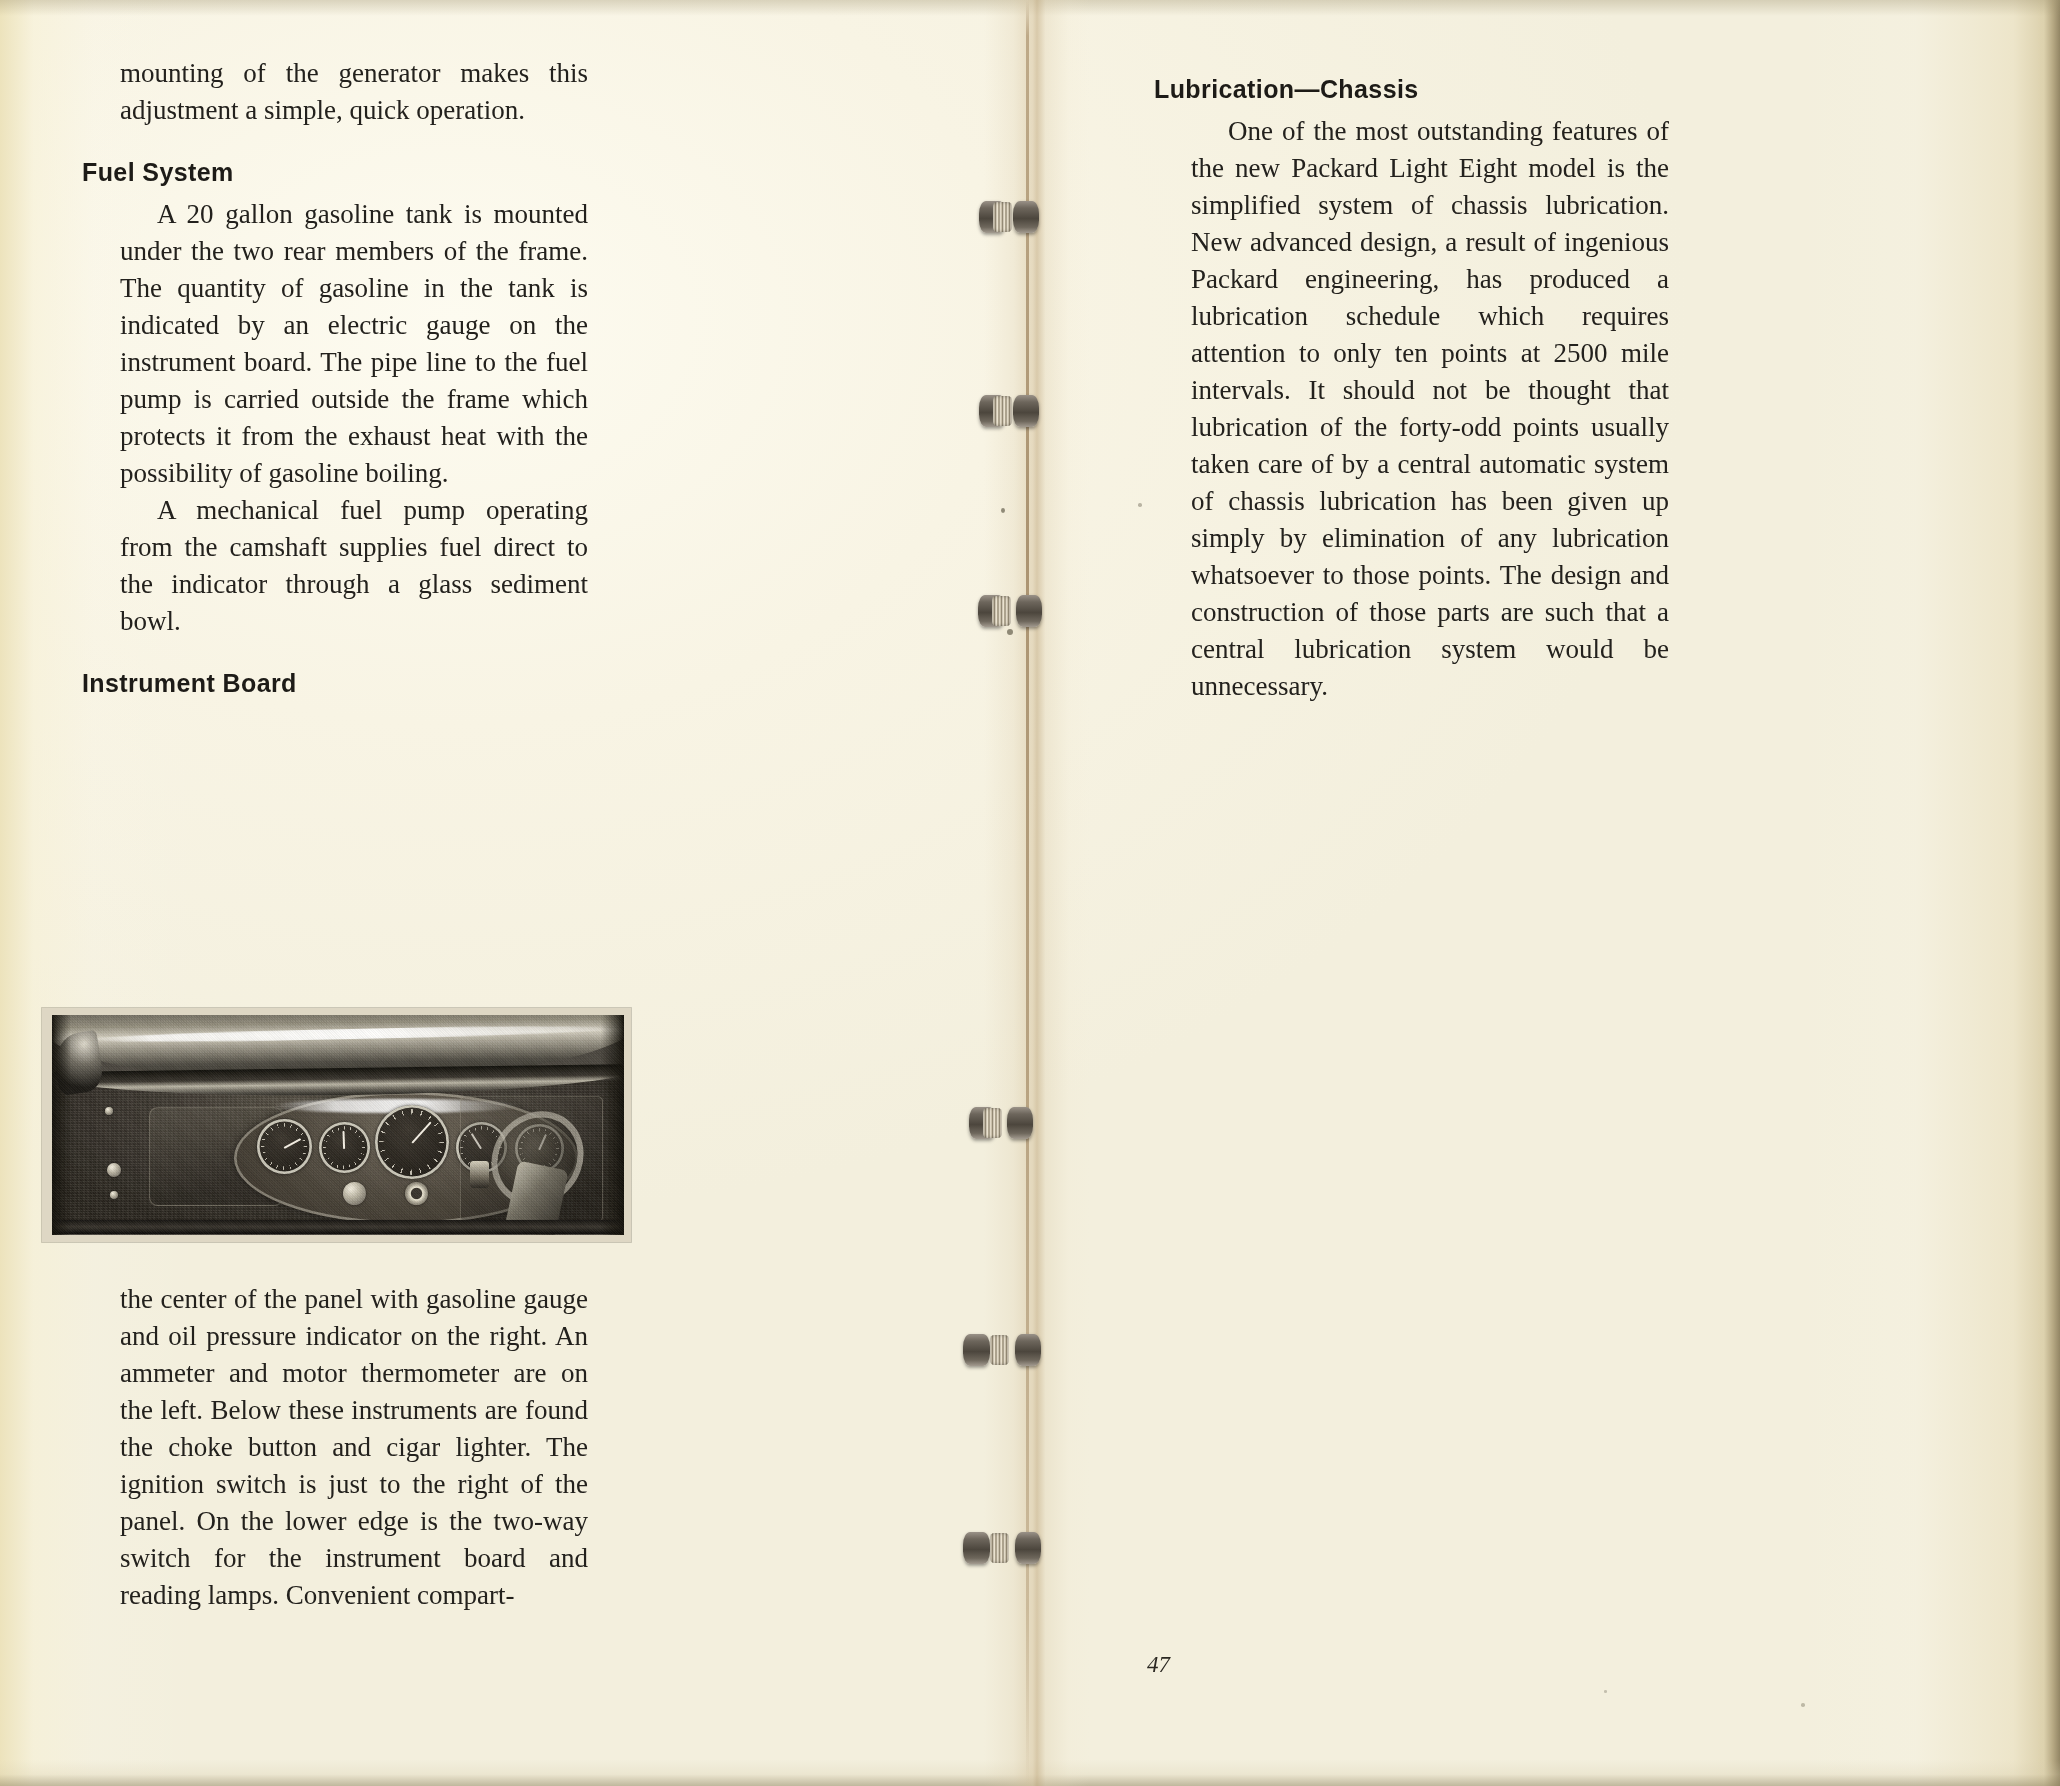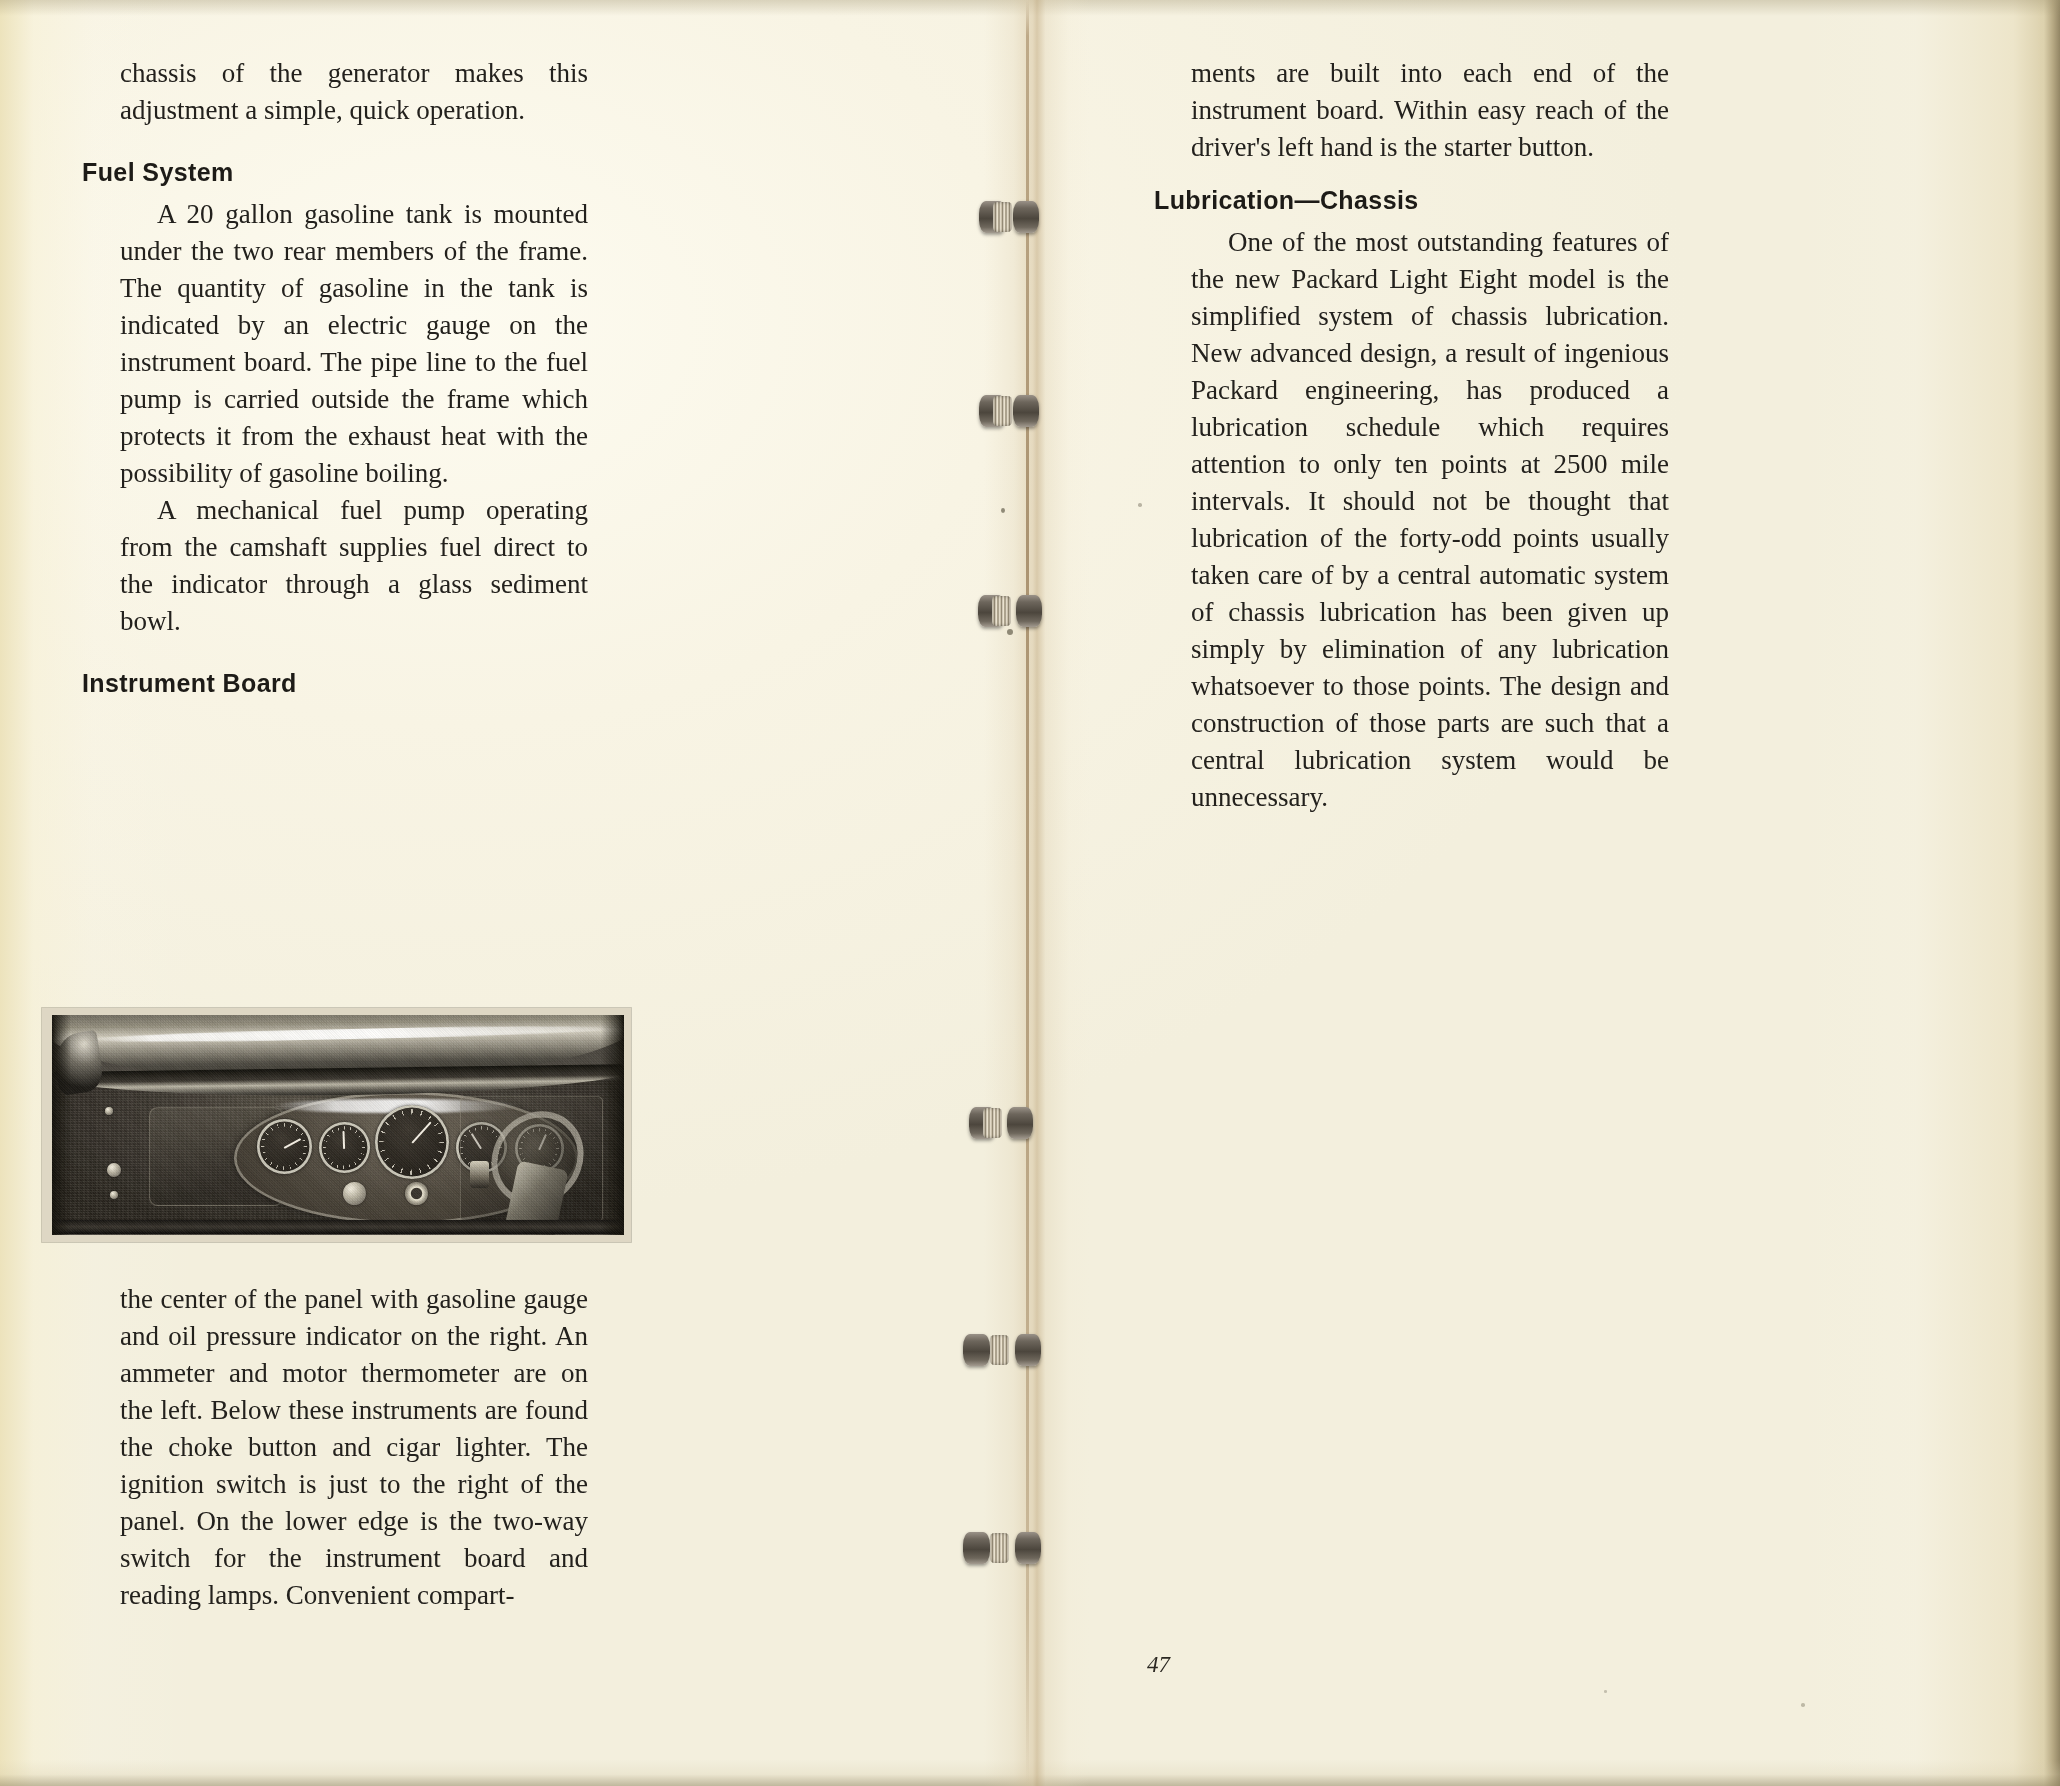--- a/index.html
+++ b/index.html
@@ -416,21 +416,21 @@
   </div>
 
   <div class="stray-dot" style="left:1001px; top:508px; width:4.4px; height:5.3px;"></div>
   <div class="stray-dot" style="left:1007px; top:629px; width:6.2px; height:6.2px;"></div>
   <div class="stray-dot" style="left:1138px; top:503px; width:3.5px; height:3.5px; opacity:.45;"></div>
   <div class="stray-dot" style="left:1801px; top:1703px; width:3.5px; height:3.5px; opacity:.4;"></div>
   <div class="stray-dot" style="left:1604px; top:1690px; width:2.6px; height:2.6px; opacity:.35;"></div>
 
   <div class="col left">
 
-    <p class="intro">chassis of the generator makes this adjustment a simple, quick operation.</p>
+    <p class="intro">mounting of the generator makes this adjustment a simple, quick operation.</p>
 
     <h2 class="heading">Fuel System</h2>
 
     <p class="indent">A 20 gallon gasoline tank is mounted under the two rear members of the frame. The quantity of gasoline in the tank is indicated by an electric gauge on the instrument board. The pipe line to the fuel pump is carried outside the frame which protects it from the exhaust heat with the possibility of gasoline boiling.</p>
 
     <p class="indent">A mechanical fuel pump operating from the camshaft supplies fuel direct to the indicator through a glass sediment bowl.</p>
 
     <h2 class="heading">Instrument Board</h2>
 
   </div>
@@ -494,21 +494,20 @@
     </div>
   </div>
 
   <div class="col left" style="top:1281px;">
     <p>the center of the panel with gasoline gauge and oil pressure indicator on the right. An ammeter and motor thermometer are on the left. Below these instruments are found the choke button and cigar lighter. The ignition switch is just to the right of the panel. On the lower edge is the two-way switch for the instrument board and reading lamps. Convenient compart-</p>
   </div>
 
 
   <div class="col right">
 
-    <p>ments are built into each end of the instrument board. Within easy reach of the driver's left hand is the starter button.</p>
 
     <h2 class="heading tight">Lubrication—Chassis</h2>
 
     <p class="indent">One of the most outstanding features of the new Packard Light Eight model is the simplified system of chassis lubrication. New advanced design, a result of ingenious Packard engineering, has produced a lubrication schedule which requires attention to only ten points at 2500 mile intervals. It should not be thought that lubrication of the forty-odd points usually taken care of by a central automatic system of chassis lubrication has been given up simply by elimination of any lubrication whatsoever to those points. The design and construction of those parts are such that a central lubrication system would be unnecessary.</p>
   </div>
 
   <div class="folio right">47</div>
 
 </div>
 

